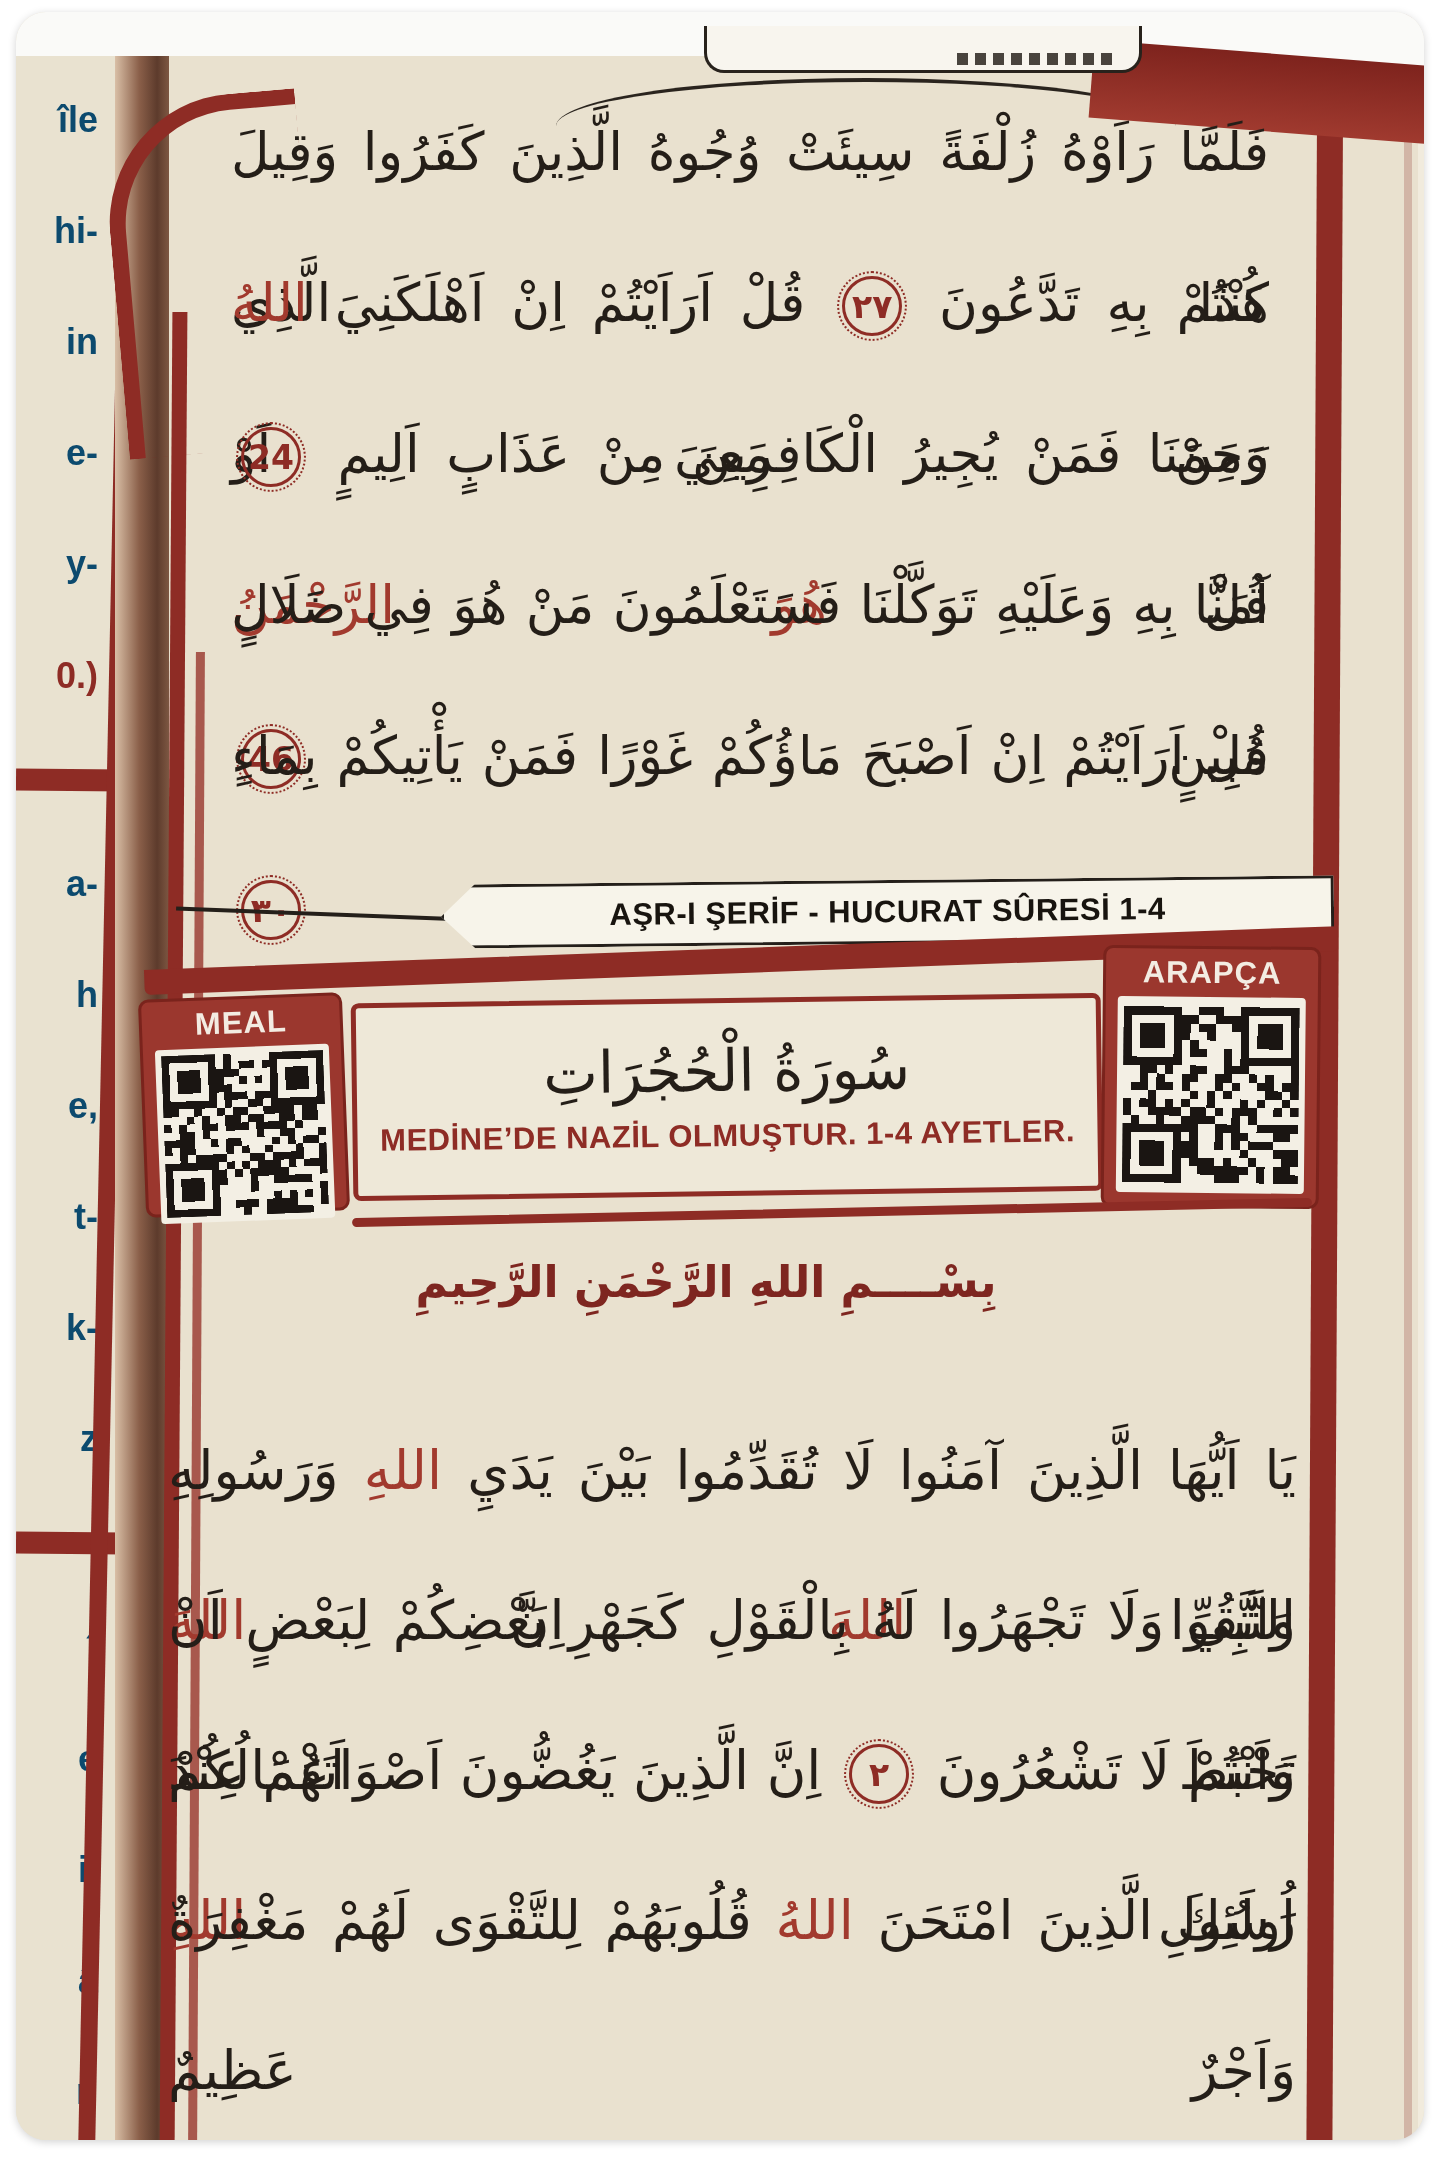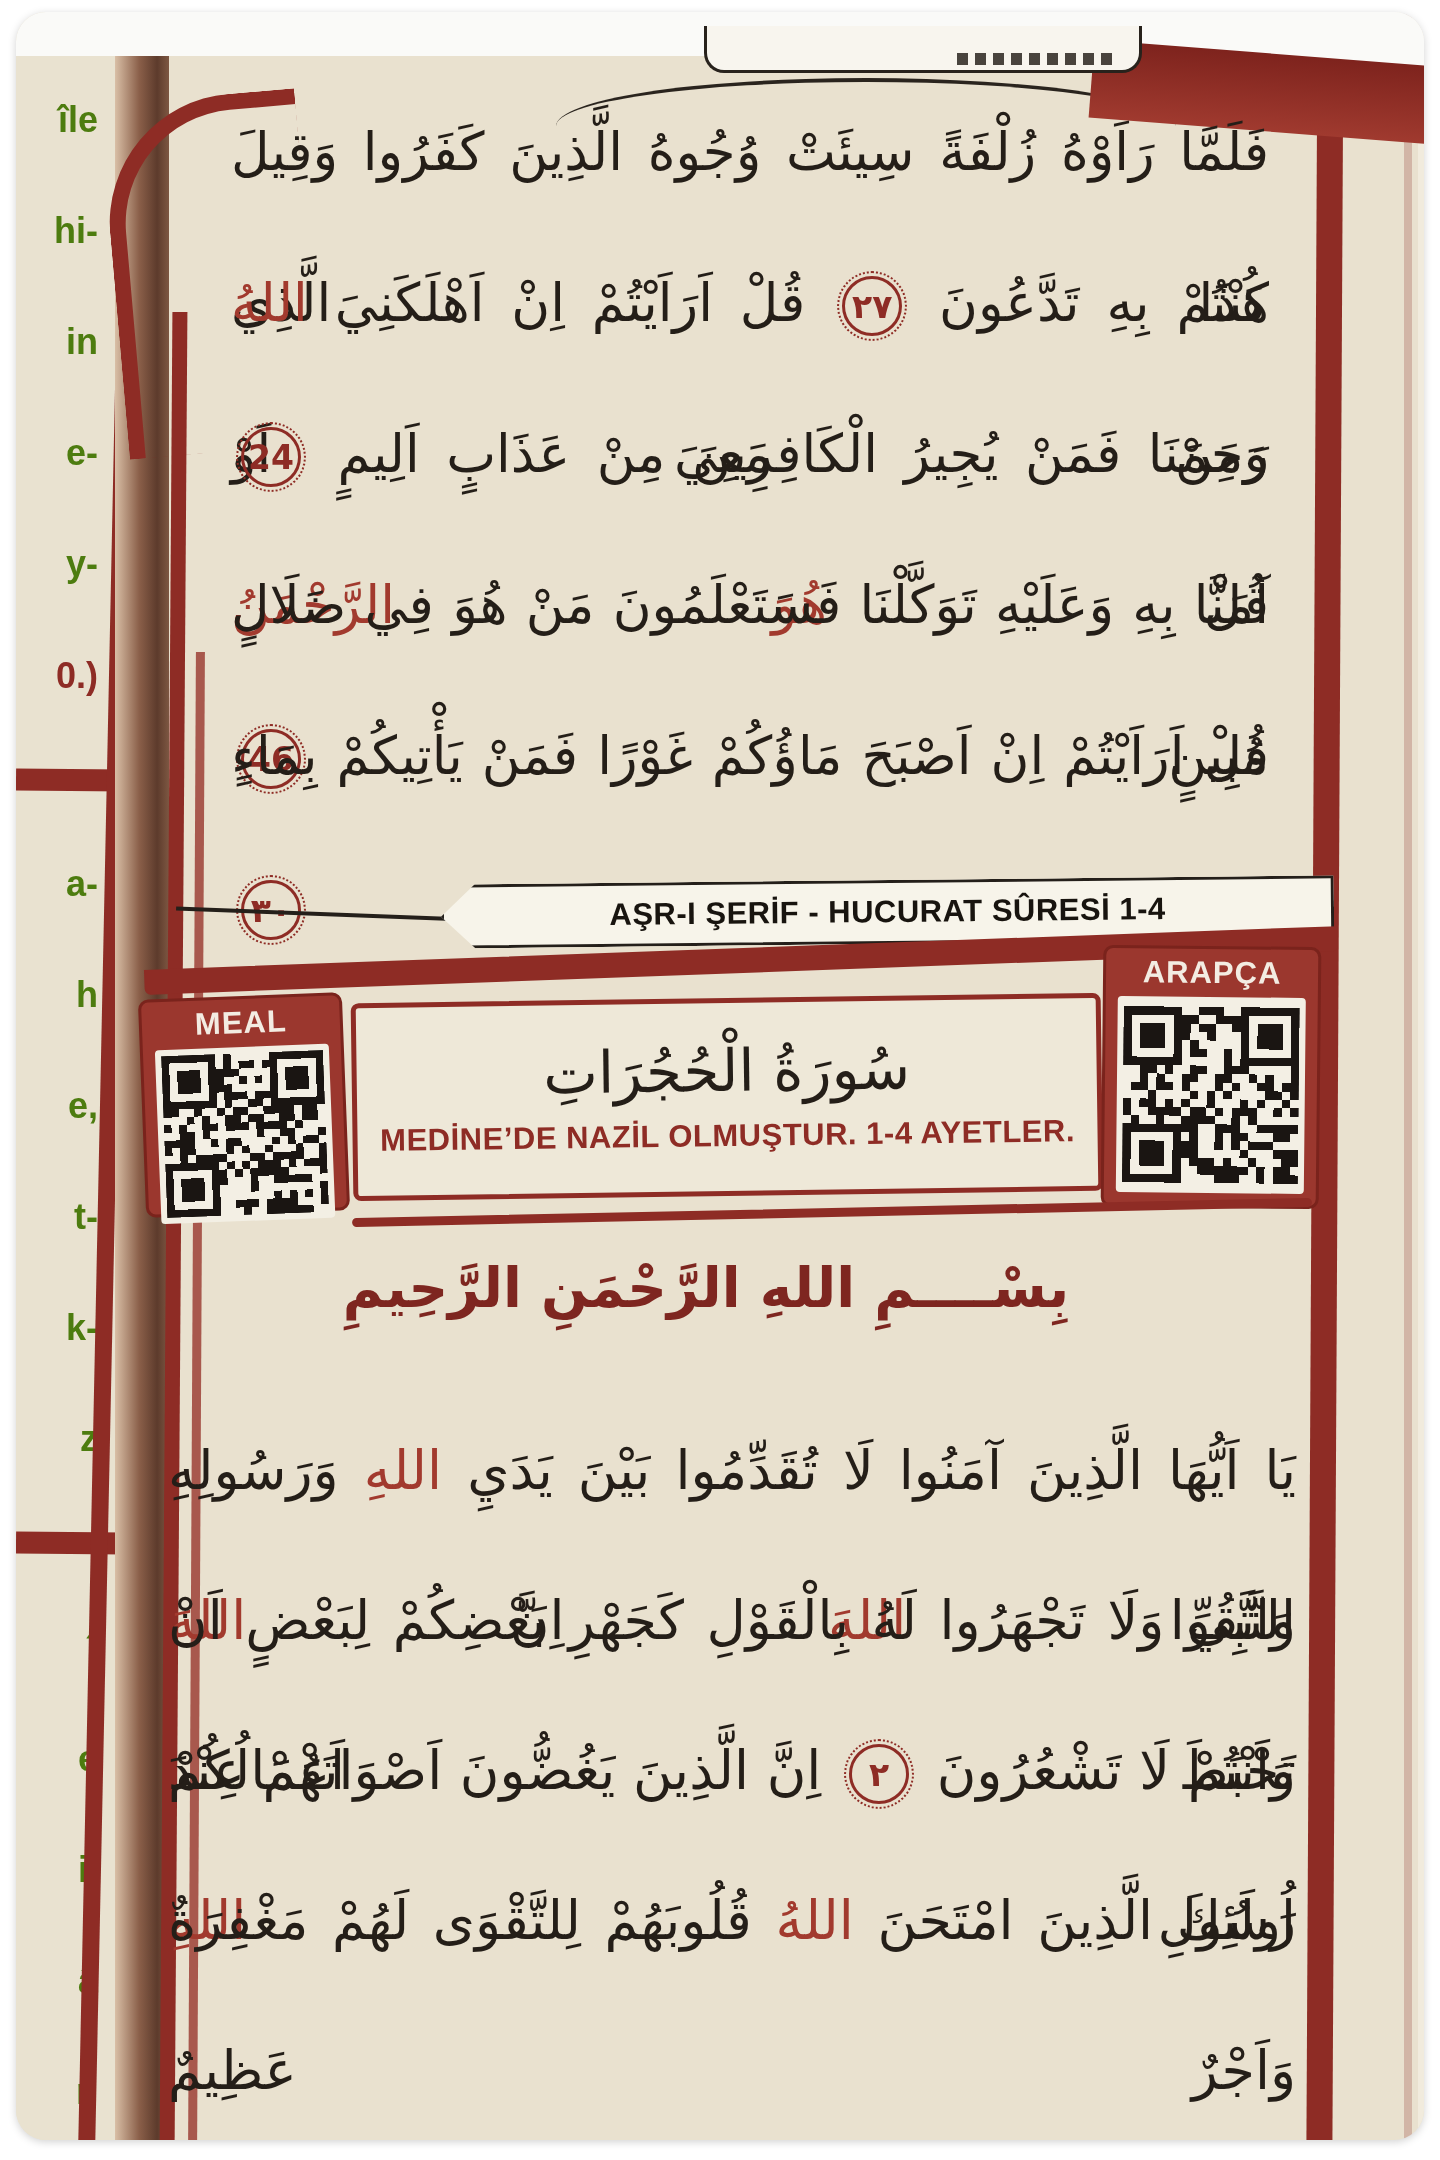--- a/index.html
+++ b/index.html
@@ -14,21 +14,21 @@
   .redband{position:absolute;left:1075px;top:44px;width:420px;height:78px;
     background:linear-gradient(180deg,#7e231d,#a03a2f);transform:rotate(4.5deg);}
   .stub{position:absolute;left:688px;top:14px;width:432px;height:44px;background:#f8f5ee;
     border:3px solid #28221c;border-top:none;border-radius:0 0 20px 20px;}
   .stubmarks{position:absolute;right:22px;bottom:5px;width:160px;height:12px;opacity:.85;
     background:repeating-linear-gradient(90deg,#2a241e 0 11px,transparent 11px 18px);}
   
   .strip{position:absolute;left:0;top:38px;bottom:0;width:100px;background:#e9e2d0;}
   .mcol{position:absolute;left:0;top:52px;bottom:30px;width:82px;display:flex;flex-direction:column;
     justify-content:space-between;align-items:flex-end;padding-right:4px;}
-  .mfrag{font-size:36px;font-weight:700;color:#4d7c0f;line-height:1;}
+  .mfrag{font-size:36px;font-weight:700;color:#0c4a6e;line-height:1;}
   .mfrag.red{color:#8e2c25;}
   .mdiv{width:108px;height:22px;background:#8e2c25;margin-right:-26px;transform:rotate(.6deg);}
   .stripline{position:absolute;left:84px;top:38px;bottom:-20px;width:17px;background:#8e2c25;transform:rotate(1.2deg);}
   .gutter{position:absolute;left:99px;top:38px;bottom:0;width:54px;
     background:linear-gradient(90deg,#d9bfa6,#8a5f49 45%,#5d3b2c 78%,#7d5742);}
   
   .corner{position:absolute;left:98px;top:84px;width:180px;height:340px;
     border-left:16px solid #8e2c25;border-top:16px solid #8e2c25;border-top-left-radius:130px;
     transform:rotate(-5deg);}
   .bl1{position:absolute;left:150px;top:300px;bottom:-10px;width:15px;background:#8e2c25;transform:rotate(.4deg);}
@@ -66,21 +66,21 @@
   .qr svg{width:100%;height:100%;}
   .panel{position:absolute;left:336px;top:986px;width:740px;height:188px;background:#eee8d8;
     border:5px solid #8e2c25;border-radius:8px;transform:rotate(-.8deg);
     display:flex;flex-direction:column;align-items:center;justify-content:center;}
   .stitle{font-family:"DejaVu Sans",sans-serif;font-size:58px;color:#241e18;direction:rtl;line-height:1.1;}
   .ssub{font-size:31px;font-weight:700;color:#8e2c25;margin-top:14px;letter-spacing:.5px;}
   .rule{position:absolute;left:336px;right:112px;top:1196px;height:9px;background:#8e2c25;
     border-radius:5px;transform:rotate(-1.2deg);}
   
   .bism{position:absolute;left:310px;width:760px;top:1244px;text-align:center;direction:rtl;
-    font-family:"DejaVu Sans",sans-serif;font-size:55px;color:#7e2620;font-weight:700;}
+    font-family:"DejaVu Sans",sans-serif;font-size:44px;color:#7e2620;font-weight:700;}
 </style>
 </head>
 <body>
 
 <div class="photo">
 
   <div class="strip">
     <div class="mcol">
         <div class="mfrag">île</div>
         <div class="mfrag">hi-</div>

